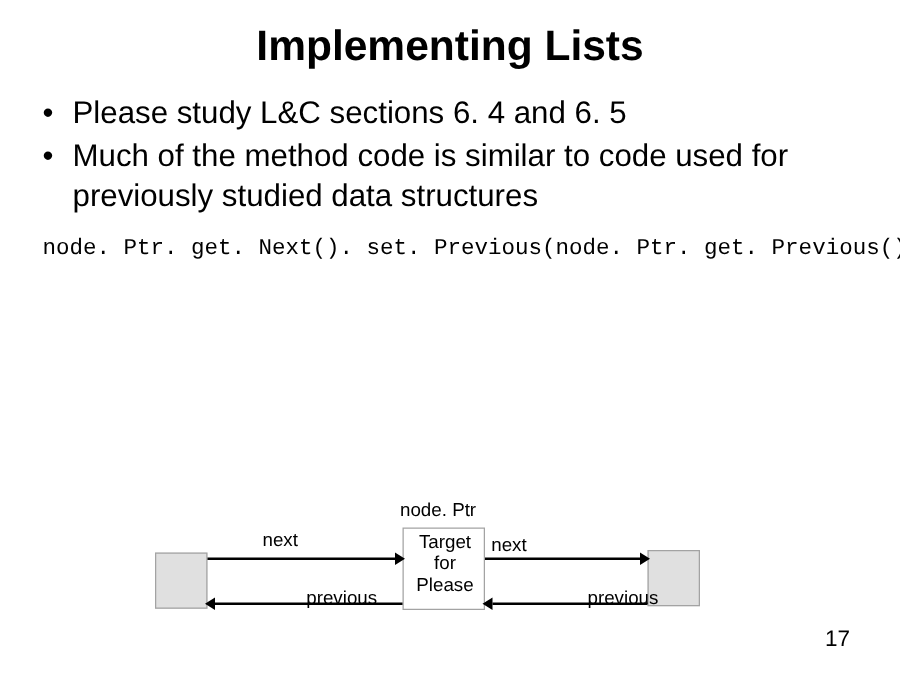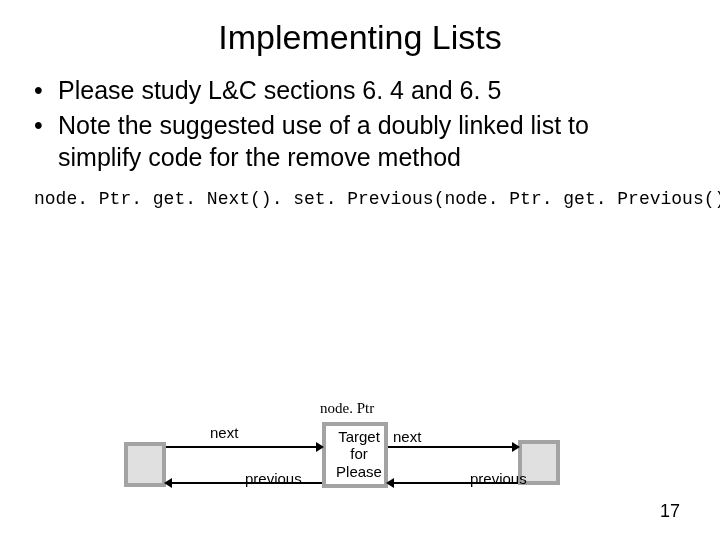--- a/index.html
+++ b/index.html
@@ -11,21 +11,21 @@
     font-family: Arial, Helvetica, sans-serif;
     color: #000;
     position: relative;
     overflow: hidden;
   }
   .title {
     text-align: center;
     font-size: 34px;
     margin-top: 18px;
     margin-bottom: 18px;
-    font-weight: normal;
+    font-weight: bold;
   }
   .bullets {
     margin: 0 60px 0 28px;
     padding: 0;
     list-style: none;
     font-size: 25px;
     line-height: 1.25;
   }
   .bullets li {
     position: relative;
@@ -49,39 +49,39 @@
   .diagram {
     position: absolute;
     left: 110px;
     top: 402px;
     width: 520px;
     height: 120px;
   }
   .box {
     position: absolute;
     background: #e0e0e0;
-    border: 4px solid #a3a3a3;
+    border: 1px solid #a3a3a3;
     box-sizing: border-box;
     padding-left: 23px;
   }
   .box-left   { left: 14px;  top: 40px; width: 42px; height: 45px; }
   .box-center { left: 212px; top: 20px; width: 66px; height: 66px; background:#fff; }
   .box-right  { left: 408px; top: 38px; width: 42px; height: 45px; }
   .box-center-text {
     position: absolute;
     left: 0; top: 2px; width: 66px;
     text-align: center;
     font-size: 15px;
     line-height: 1.15;
   }
   .diagram-label {
     position: absolute;
     font-size: 15px;
   }
-  .lbl-nodeptr { left: 210px; top: -2px; font-family: Liberation Serif, serif; }
+  .lbl-nodeptr { left: 210px; top: -2px; }
   .lbl-next1   { left: 100px; top: 22px; }
   .lbl-next2   { left: 283px; top: 26px; }
   .lbl-prev1   { left: 135px; top: 68px; }
   .lbl-prev2   { left: 360px; top: 68px; }
   .arrow-line {
     position: absolute;
     background: #000;
   }
   .arrow-head {
     position: absolute;
@@ -95,21 +95,21 @@
     font-size: 18px;
   }
 </style>
 </head>
 <body>
 
 <div class="title">Implementing Lists</div>
 
 <ul class="bullets">
   <li>Please study L&amp;C sections 6. 4 and 6. 5</li>
-  <li>Note the suggested use of a doubly linked list to simplify code for the remove method</li>
+  <li>Much of the method code is similar to code used for previously studied data structures</li>
 </ul>
 
 <div class="code">
   <div class="code-line">node. Ptr. get. Next(). set. Previous(node. Ptr. get. Previous());</div>
 </div>
 
 <div class="diagram">
 
   <div class="box box-left"></div>
   <div class="box box-center">

